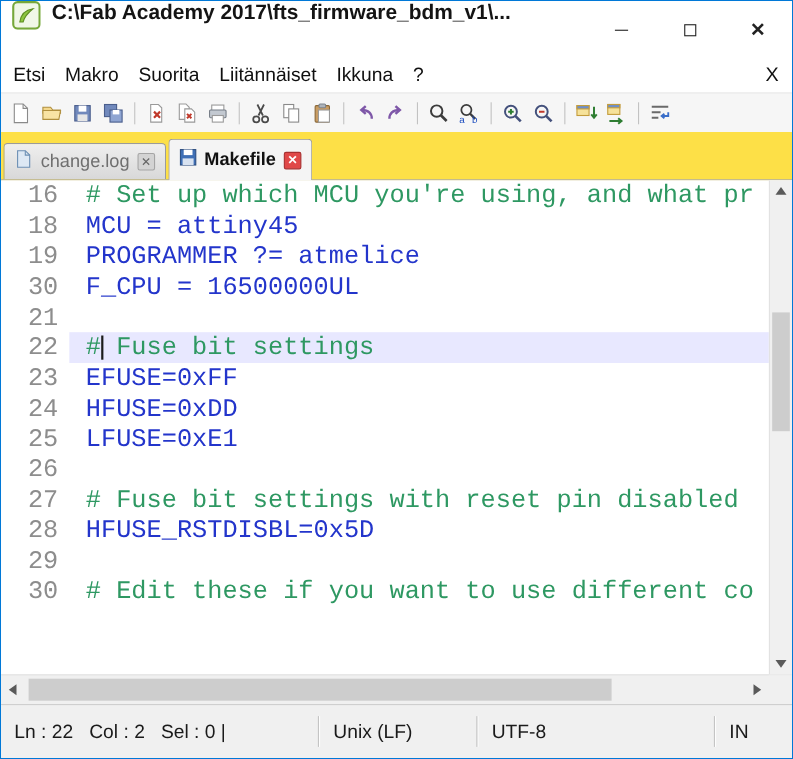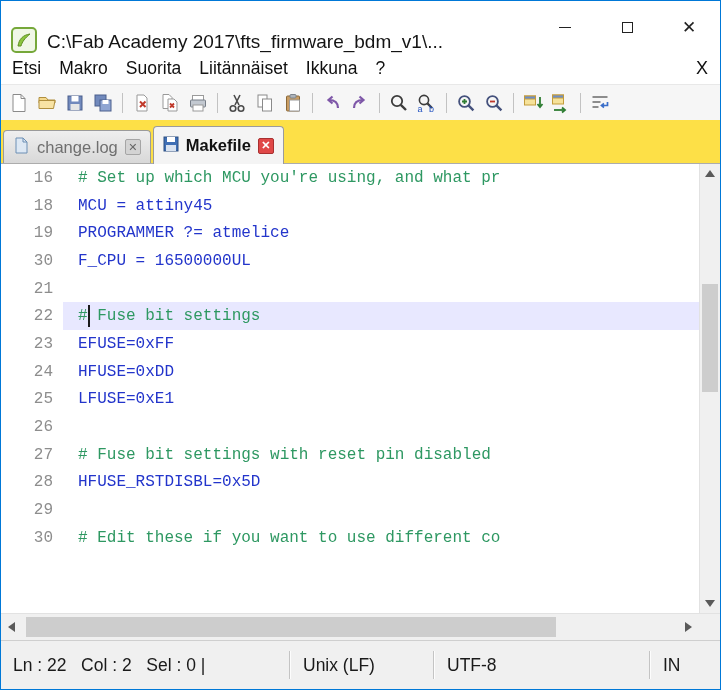--- a/index.html
+++ b/index.html
@@ -1,20 +1,20 @@
 <!DOCTYPE html>
 <html style="--comment: #2E9862; --code: #2335CB; --line-highlight: #E8E8FF;"><head>
 <meta charset="utf-8">
 <style>
   * { margin:0; padding:0; box-sizing:border-box; }
   body { font-family:"Liberation Sans", sans-serif; background:#fff; width:721px; height:690px; }
   .window { width:721px; height:690px; border:1px solid #0078D7; background:#fff; display:flex; flex-direction:column; overflow:hidden; }
 
   
-  .titlebar { height:52px; flex:0 0 auto; display:flex; align-items:flex-end; background:#fff; padding-left:10px; }
+  .titlebar { height:52px; flex:0 0 auto; display:flex; align-items:flex-start; background:#fff; padding-left:10px;font-weight:bold; }
   .app-icon { width:26px; height:26px; margin-right:10px; flex:0 0 auto; }
   .title-text { font-size:19px; color:#141414; white-space:nowrap; overflow:hidden; flex:1; }
   .win-controls { display:flex; height:100%; }
   .win-btn { width:62px; height:100%; display:flex; align-items:center; justify-content:center; font-size:17px; color:#222; }
   .glyph-min { width:12px; height:1px; background:#222; }
   .glyph-max { width:11px; height:11px; border:1px solid #222; }
 
   
   .menubar { display:flex; align-items:center; background:#fff; padding-left:2px; }
   .menubar.r1 { height:33px; }
@@ -29,21 +29,21 @@
 
   
   .tabbar { height:44px; flex:0 0 auto; background:#fde047; display:flex; align-items:flex-end; padding-left:2px; border-bottom:1px solid #ACACAC; }
   .tab { display:flex; align-items:center; gap:7px; padding:0 9px; height:33px; background:linear-gradient(#EFEFEF,#D8D8D8); border:1px solid #9B9B9B; border-bottom:none; margin-right:2px; font-size:16.5px; color:#6F6F6F; border-radius:4px 4px 0 0; }
   .tab.active { height:38px; background:#F4F4F4; color:#111; font-weight:bold; margin-bottom:-1px; }
   .tab-close { width:16px; height:16px; display:flex; align-items:center; justify-content:center; font-size:11px; background:#D3D3D3; border:1px solid #A5A5A5; color:#666; border-radius:2px; }
   .tab.active .tab-close { background:#E04848; border-color:#A83030; color:#fff; font-weight:bold; }
 
   
   .editor { flex:1; min-height:0; display:flex; background:#fff; }
-  .lines { flex:1; overflow:hidden; font-family:"Liberation Mono", monospace; font-size:16px; }
+  .lines { flex:1; overflow:hidden; font-family:"Liberation Mono", monospace; font-size:23px; }
   .erow { height:27.7px; display:flex; align-items:center; }
   .ln { width:62px; flex:0 0 auto; text-align:right; padding-right:10px; color:#8D8D8D; }
   .codeln { flex:1; height:100%; display:flex; align-items:center; padding-left:15px; white-space:pre; position:relative; }
   .erow.current .codeln { background:var(--line-highlight,#E8E8FF); }
   .codeln.comment { color:var(--comment,#2E9862); }
   .codeln.code { color:var(--code,#2335CB); }
   .caret { position:absolute; left:calc(15px + 1ch); top:3px; bottom:3px; width:2px; background:#1c1c1c; }
 
   
   .vscroll { flex:0 0 21px; background:#F0F0F0; border-left:1px solid #E2E2E2; position:relative; display:flex; flex-direction:column; justify-content:space-between; align-items:center; }

